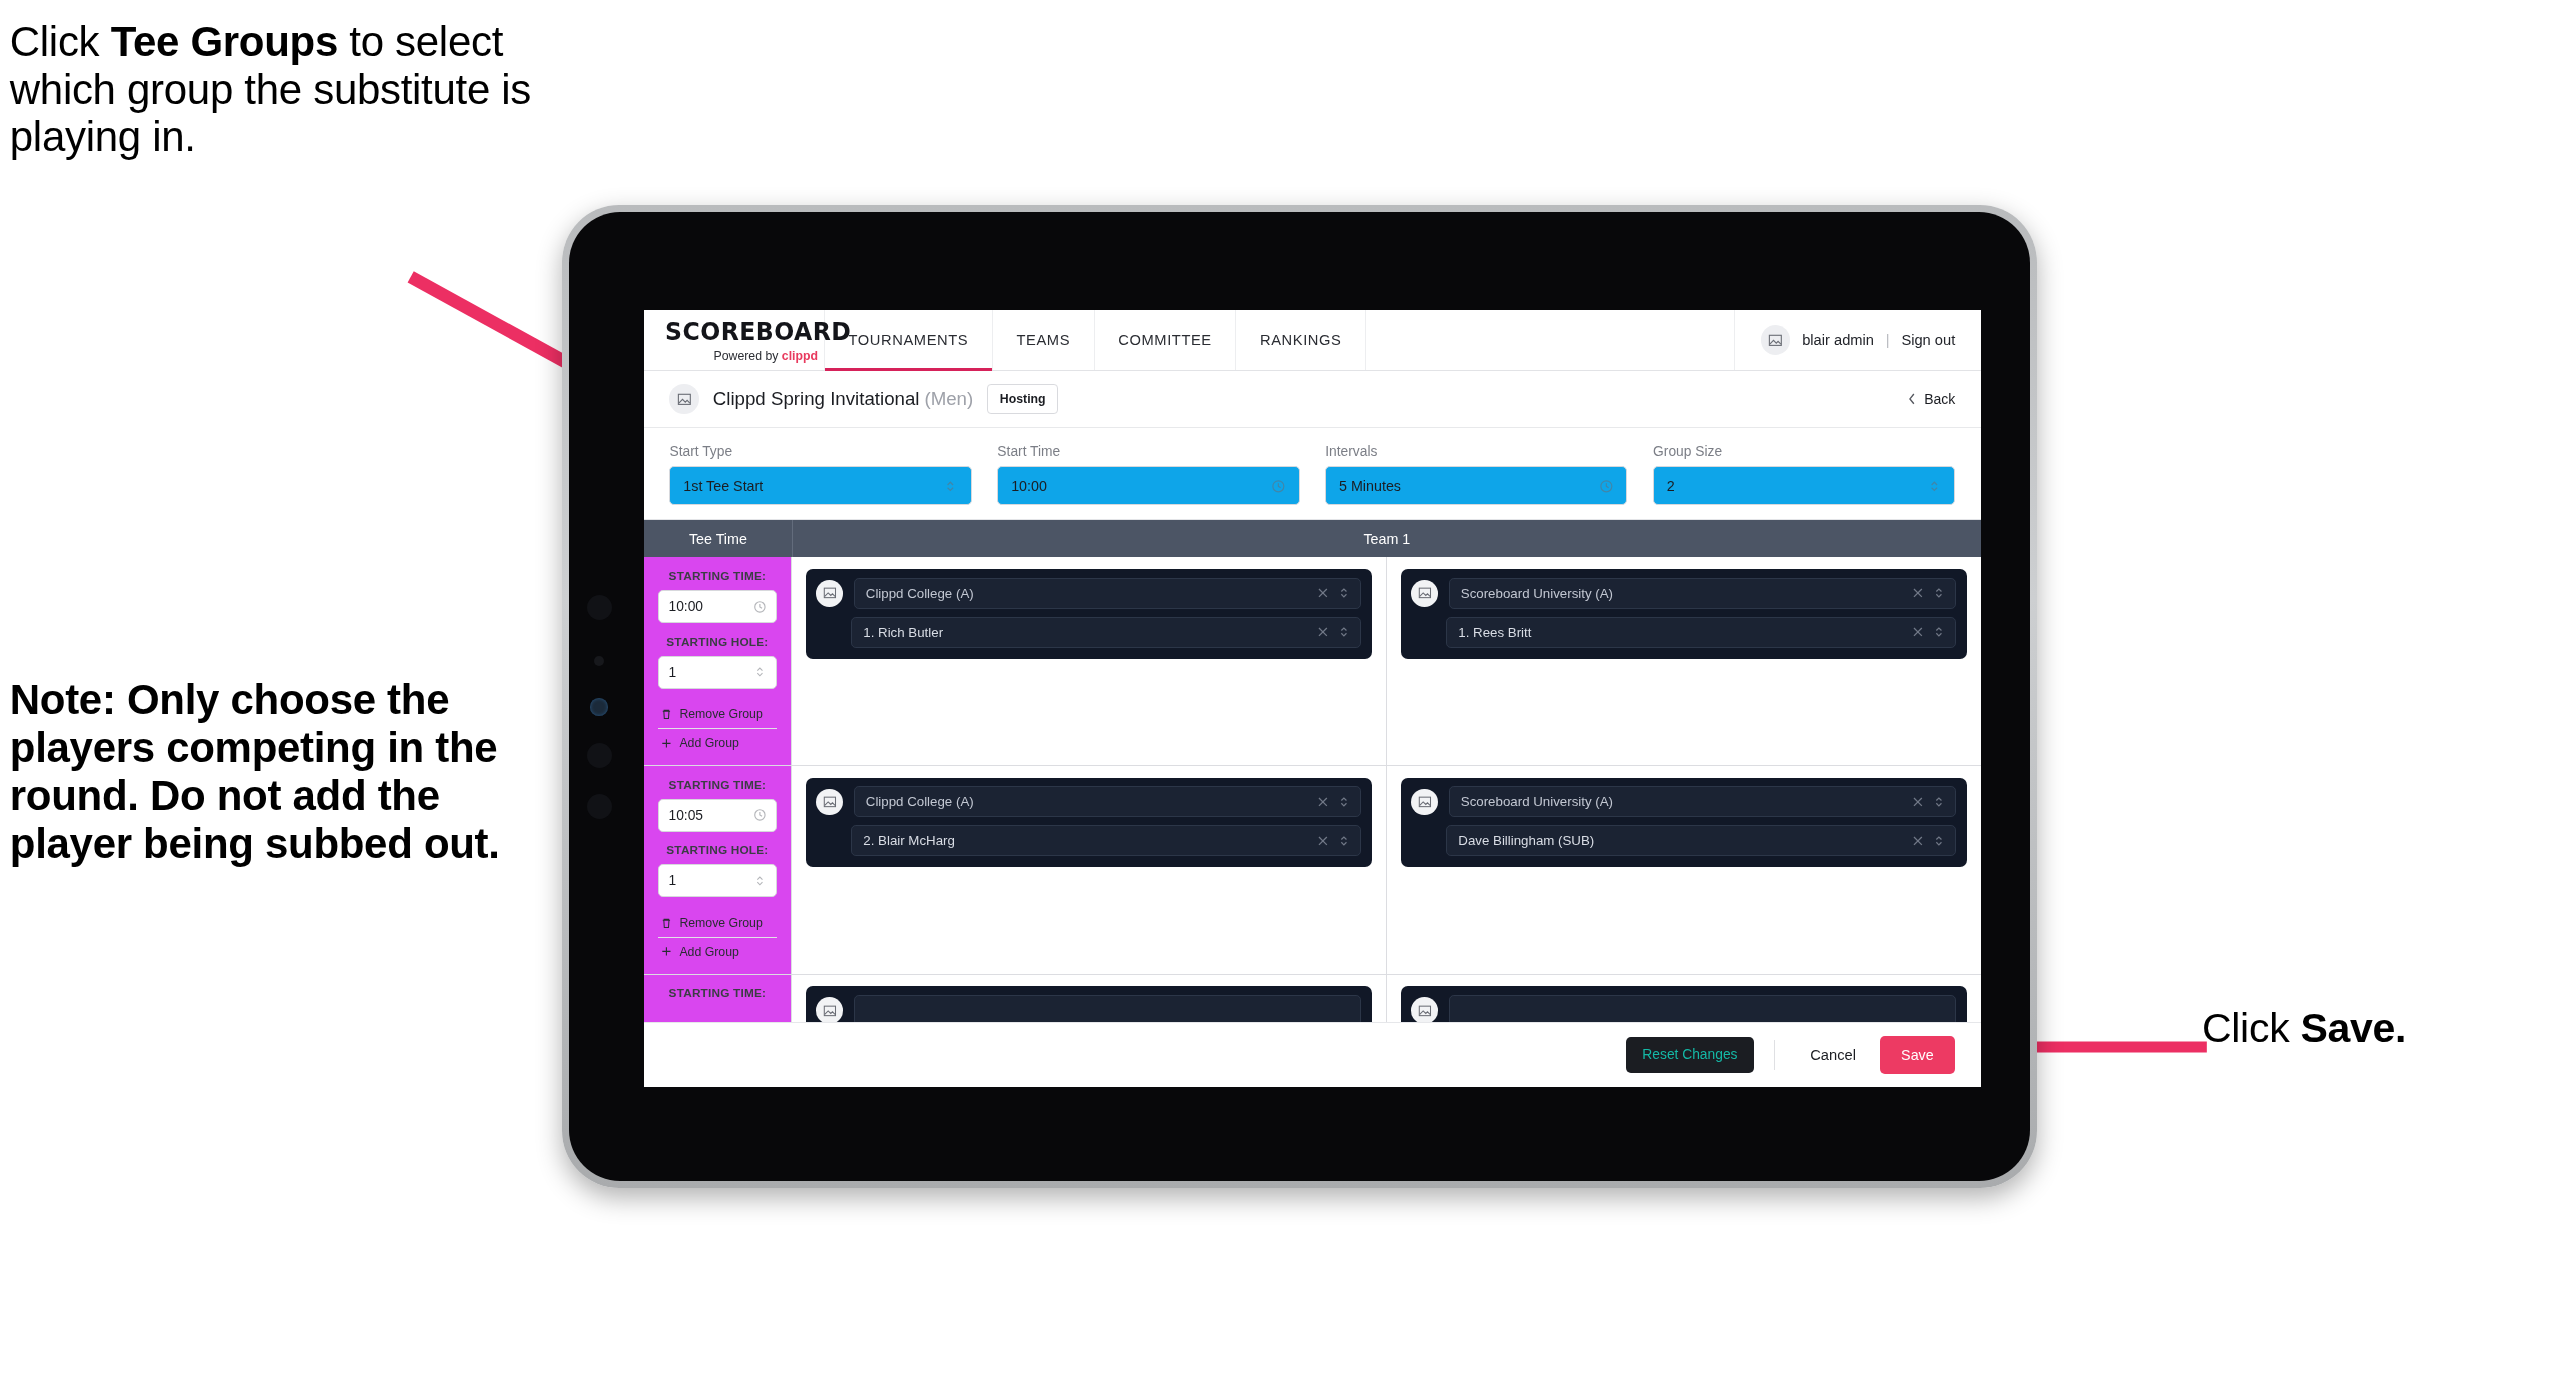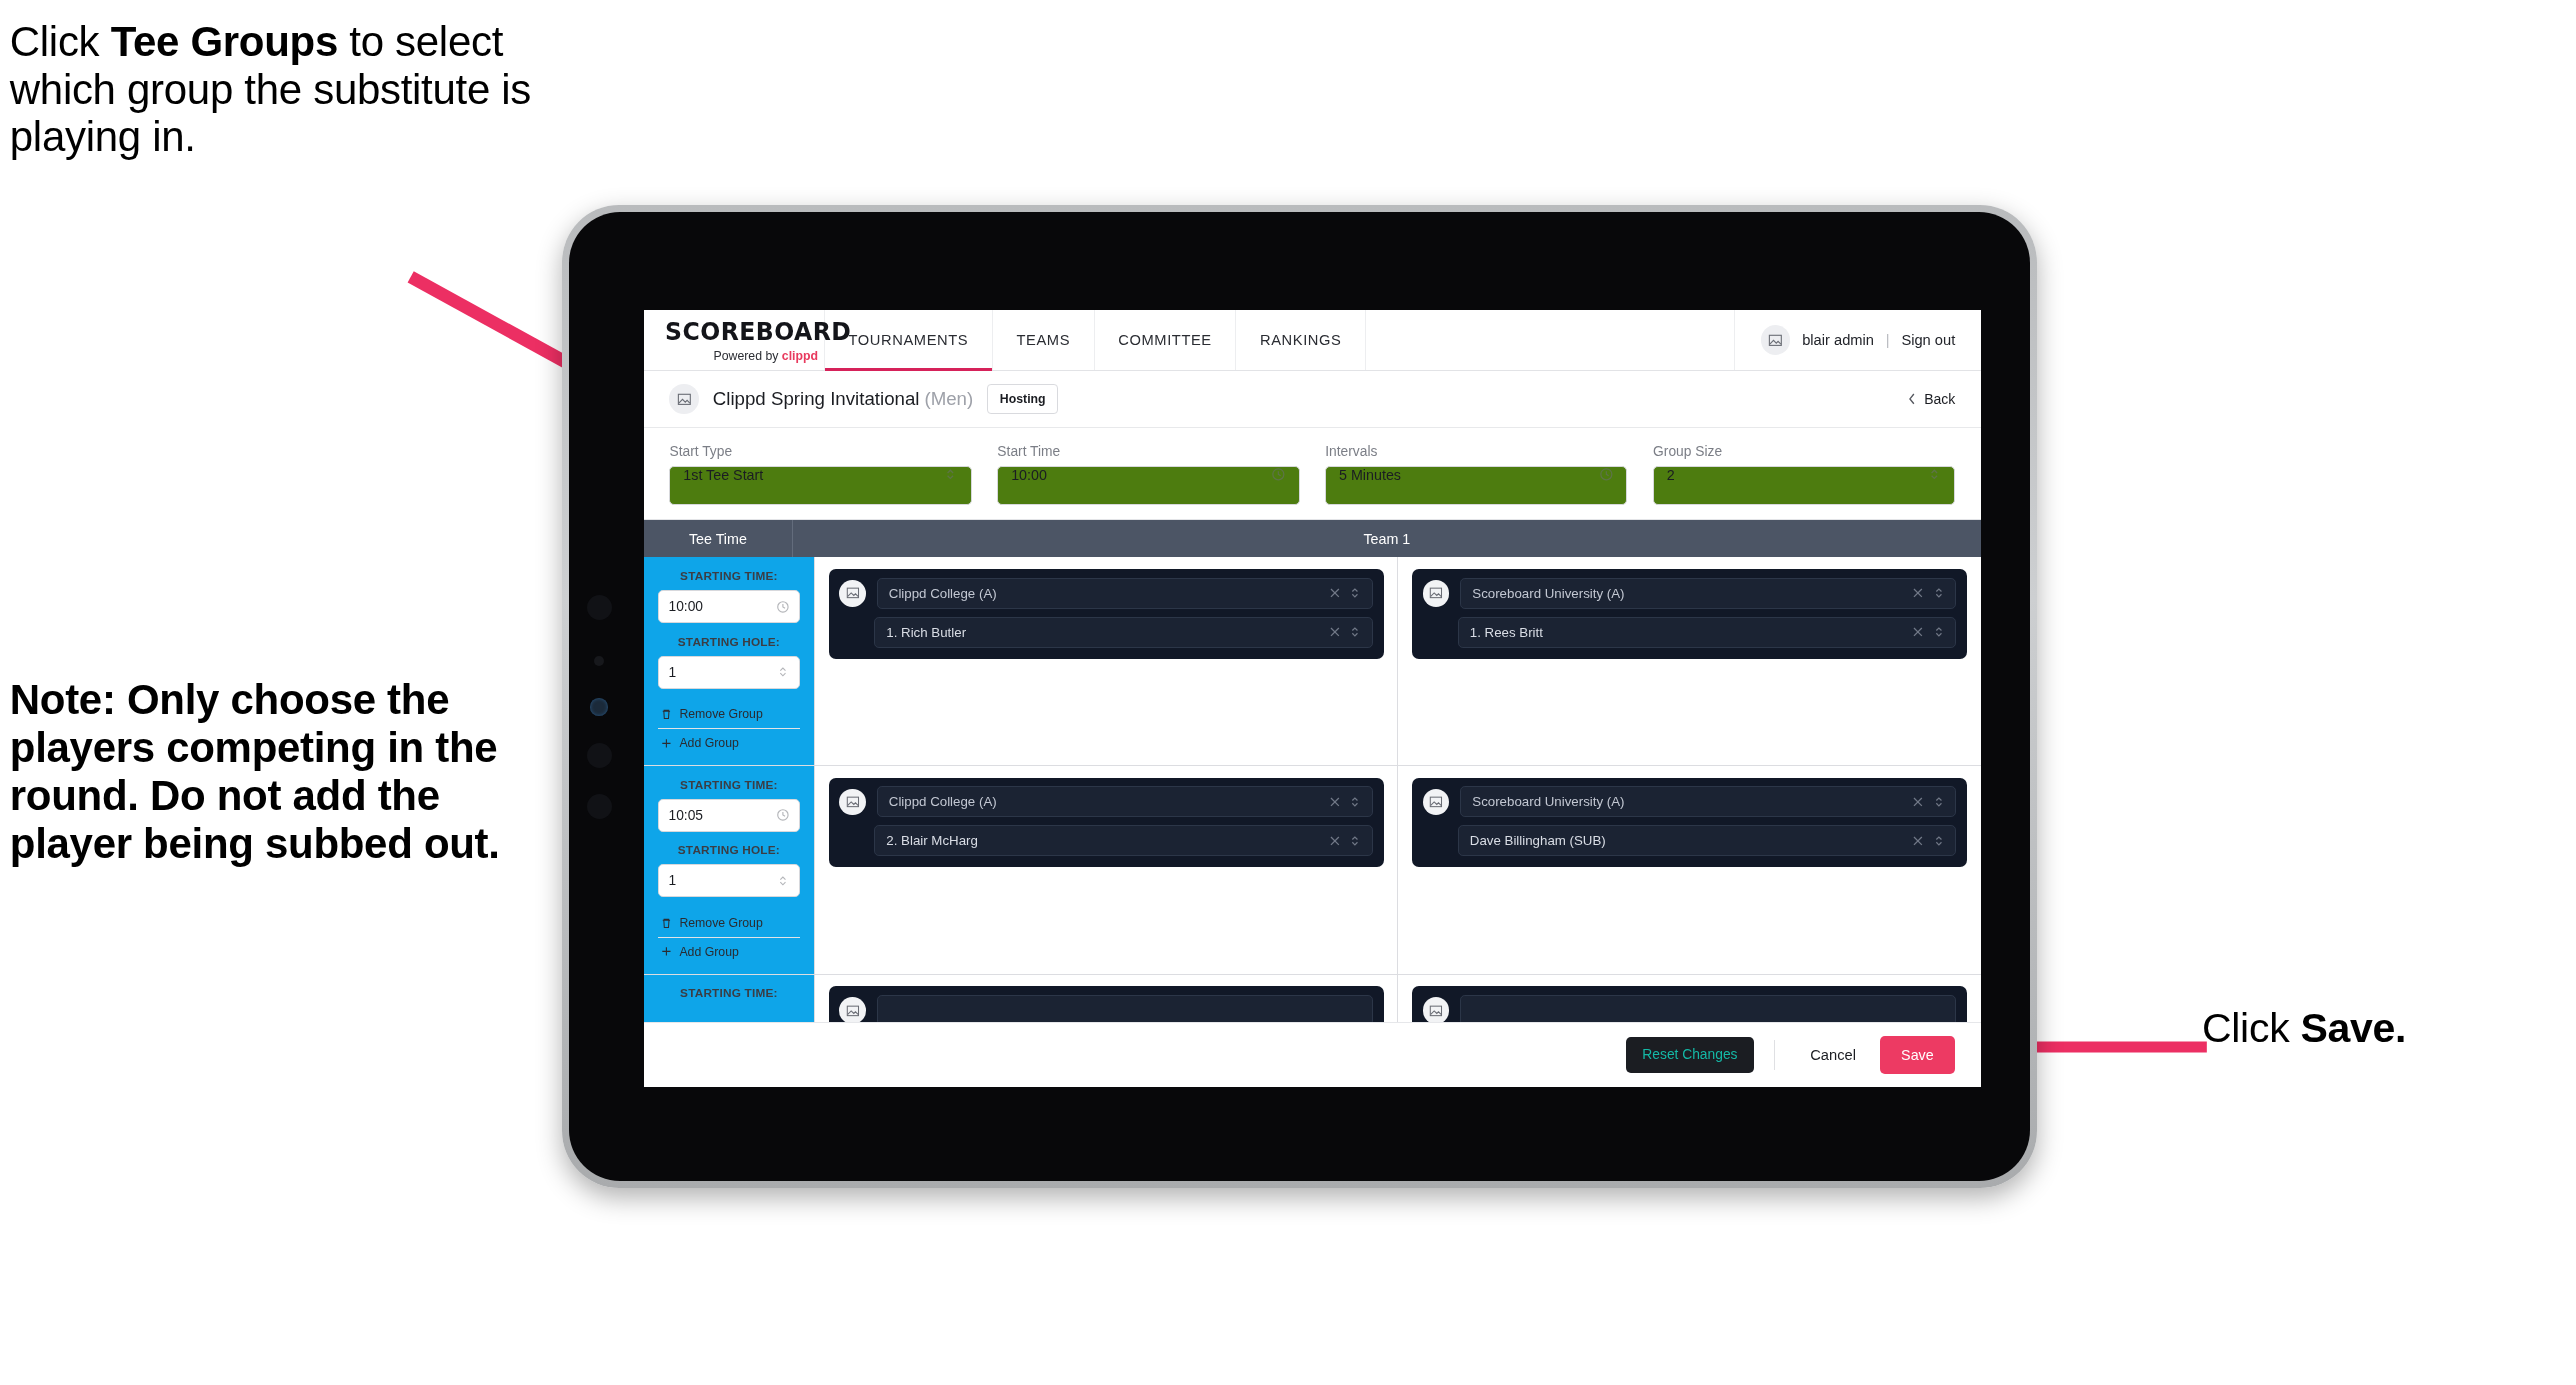--- a/index.html
+++ b/index.html
@@ -126,21 +126,21 @@
   }
 
   
   #settings {
     display: flex; gap: 25.6px; padding: 15.7px 25.6px 13.8px 25.6px;
   }
   .fld { flex: 1; }
   .fld-label { font-size: 13.8px; color: #7b7e86; margin-bottom: 7.9px; }
   .fld-ctl {
     height: 39px; border: 1px solid #d7d8dc; border-radius: 4.9px;
-    background: #4d7c0f; display: flex; align-items: flex-start;
+    background: #0ea5e9; display: flex; align-items: center;
     padding: 0 12.8px; font-size: 14.3px; color: #1b1d22;
     cursor: pointer;
   }
   .fld-ctl span.v { flex: 1; }
   .fld-ctl svg { width: 14.7px; height: 14.7px; opacity: 0.55; }
 
   
   #tbl { border-top: 1px solid #e3e4e7; }
   #thead {
     display: flex; background: #4c5565; color: #fff;
@@ -152,22 +152,22 @@
   }
   .th-tee { width: 149px; border-right: 1px solid #636c7c; }
   .th-team { flex: 1; border-right: 1px solid #636c7c; }
   .th-team:last-child { border-right: none; }
 
   .grp-row {
     display: flex; border-bottom: 1px solid #dcdde1;
     min-height: 172px;
   }
   .cell-tee {
-    width: 171px; border-right: 1px solid #dcdde1;
-    padding: 11.8px 13.8px 7.9px 13.8px; background: #0ea5e9;
+    width: 148px; border-right: 1px solid #dcdde1;
+    padding: 11.8px 13.8px 7.9px 13.8px; background: #d946ef;
   }
   .tee-lab {
     font-size: 11.8px; font-weight: 700; color: #3b3d44;
     letter-spacing: 0.2px; text-align: center; margin-bottom: 6.9px;
   }
   .tee-ctl {
     height: 33px; border: 1px solid #d7d8dc; border-radius: 4.9px;
     display: flex; align-items: center; padding: 0 9.8px;
     font-size: 13.8px; color: #1b1d22; background: #fff;
     margin-bottom: 11.8px; cursor: pointer;

